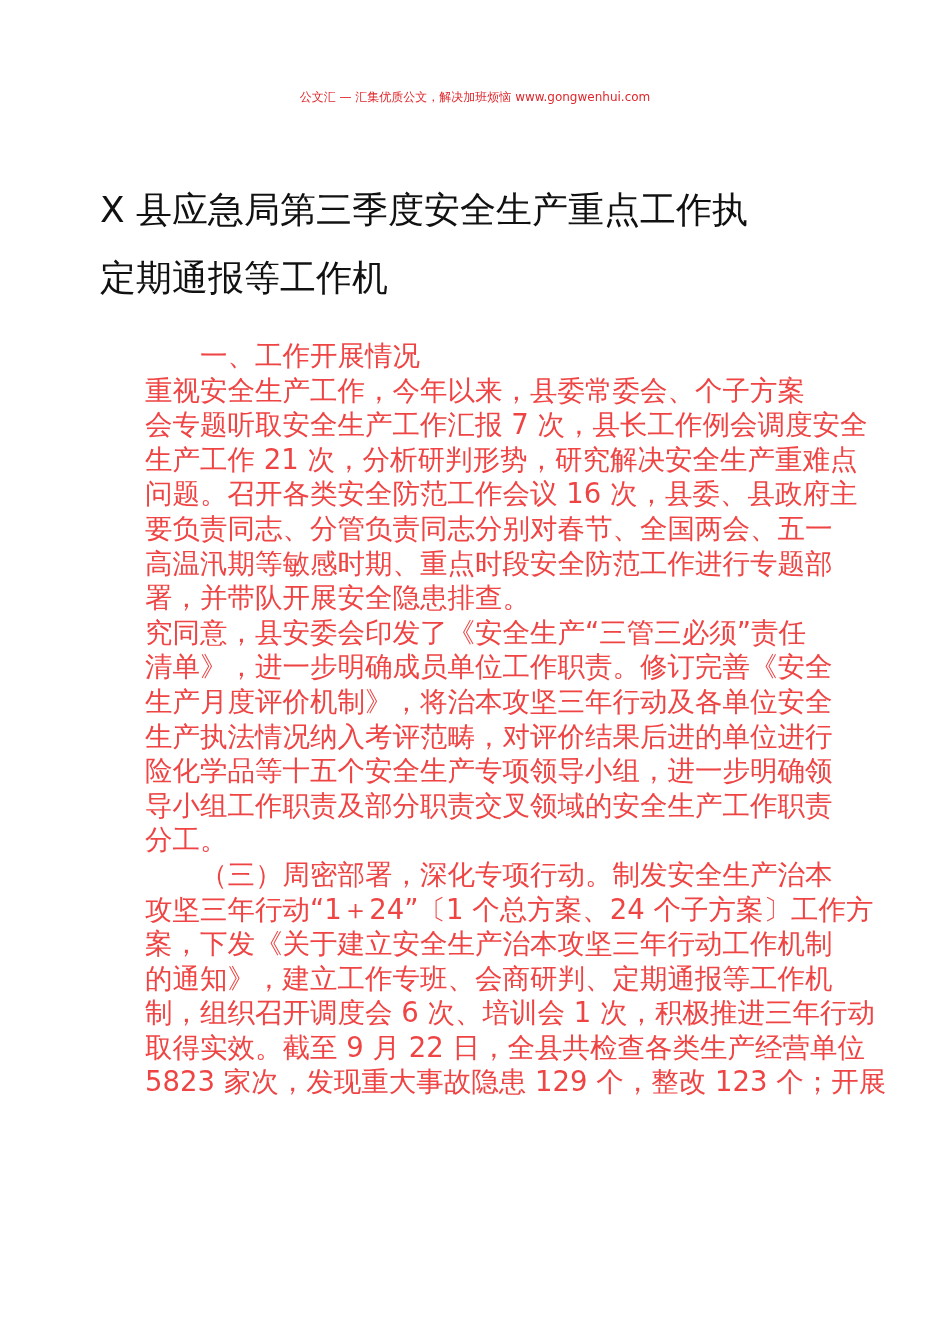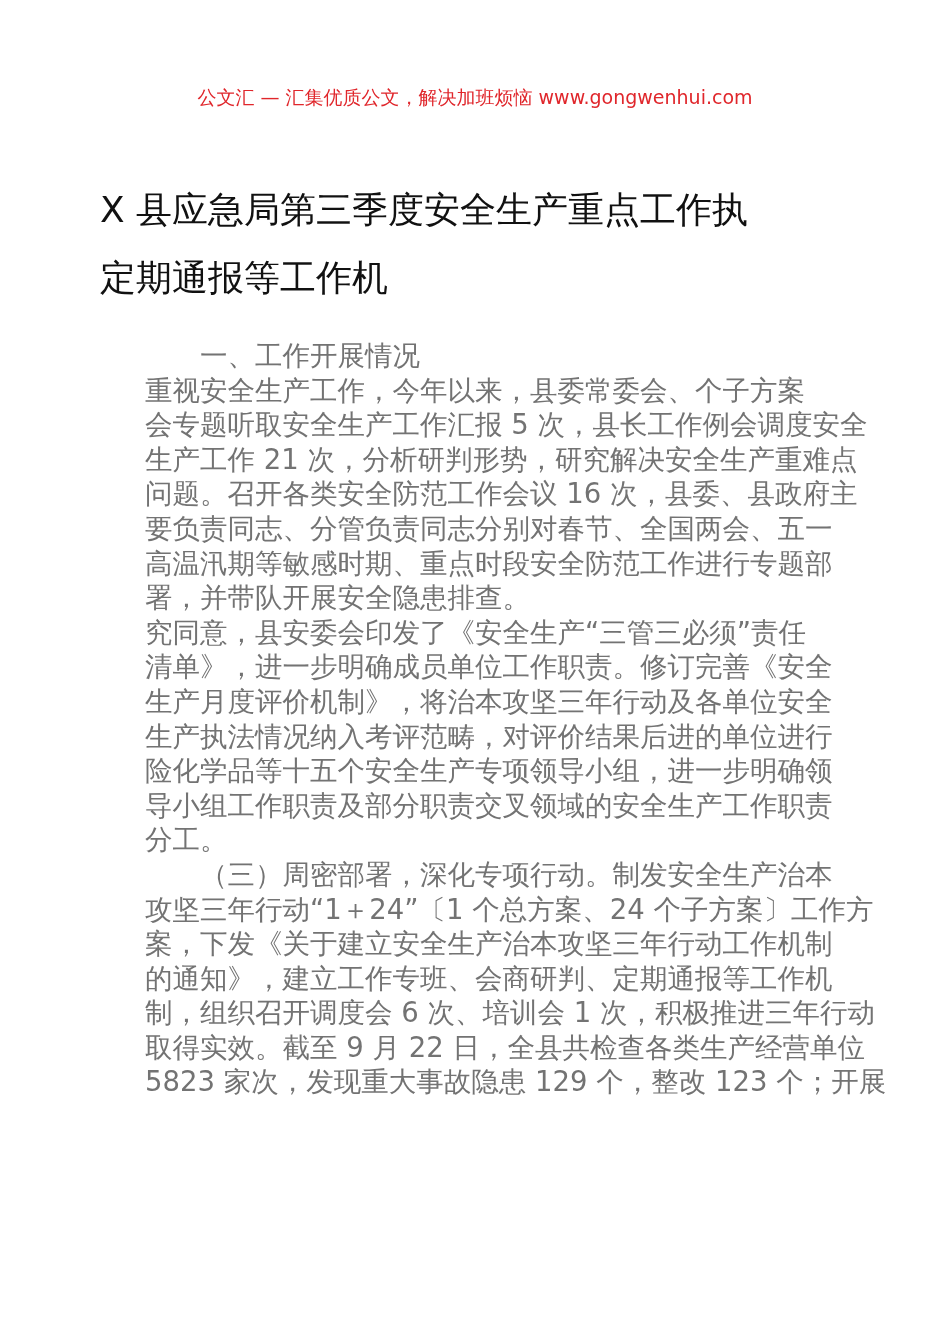--- a/index.html
+++ b/index.html
@@ -14,21 +14,21 @@
       overflow: hidden;
       font-family: "DejaVu Sans", "Liberation Sans", sans-serif;
       color: #111111;
     }
     .watermark {
       position: absolute;
       top: 84px;
       left: 0;
       width: 950px;
       text-align: center;
-      font-size: 19px;
+      font-size: 12px;
       line-height: 26px;
       color: #e0262b;
       letter-spacing: 0px;
     }
     .title {
       position: absolute;
       top: 176px;
       left: 100px;
       width: 750px;
       text-align: left;
@@ -40,21 +40,21 @@
       display: block;
       white-space: nowrap;
     }
     .body-text {
       position: absolute;
       top: 338px;
       left: 145px;
       width: 680px;
       font-size: 27.5px;
       line-height: 34.6px;
-      color: #737373;
+      color: #ef4444;
     }
     .body-text .line {
       display: block;
       white-space: nowrap;
       height: 34.6px;
     }
     .indent {
       padding-left: 55px;
     }
   </style>
@@ -64,21 +64,21 @@
 <div class="watermark">公文汇 — 汇集优质公文，解决加班烦恼 www.gongwenhui.com</div>
 
 <div class="title">
   <span class="line">X 县应急局第三季度安全生产重点工作执</span>
   <span class="line">定期通报等工作机</span>
 </div>
 
 <div class="body-text">
   <span class="line indent">一、工作开展情况</span>
   <span class="line">重视安全生产工作，今年以来，县委常委会、个子方案</span>
-  <span class="line">会专题听取安全生产工作汇报 5 次，县长工作例会调度安全</span>
+  <span class="line">会专题听取安全生产工作汇报 7 次，县长工作例会调度安全</span>
   <span class="line">生产工作 21 次，分析研判形势，研究解决安全生产重难点</span>
   <span class="line">问题。召开各类安全防范工作会议 16 次，县委、县政府主</span>
   <span class="line">要负责同志、分管负责同志分别对春节、全国两会、五一</span>
   <span class="line">高温汛期等敏感时期、重点时段安全防范工作进行专题部</span>
   <span class="line">署，并带队开展安全隐患排查。</span>
   <span class="line">究同意，县安委会印发了《安全生产“三管三必须”责任</span>
   <span class="line">清单》，进一步明确成员单位工作职责。修订完善《安全</span>
   <span class="line">生产月度评价机制》，将治本攻坚三年行动及各单位安全</span>
   <span class="line">生产执法情况纳入考评范畴，对评价结果后进的单位进行</span>
   <span class="line">险化学品等十五个安全生产专项领导小组，进一步明确领</span>

